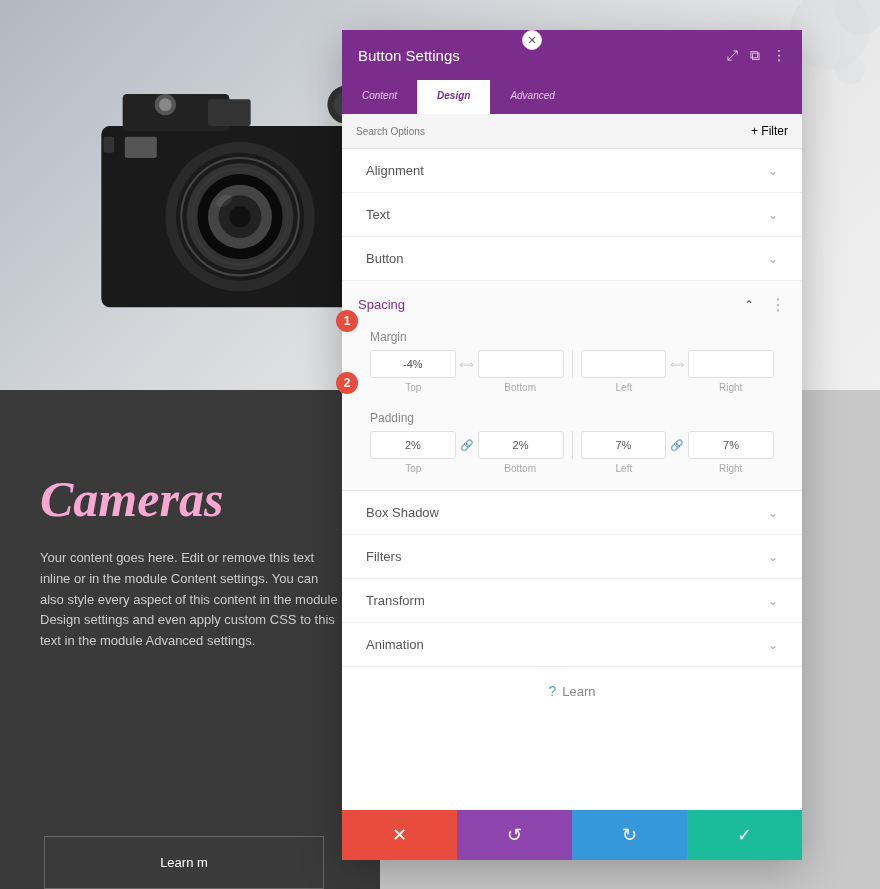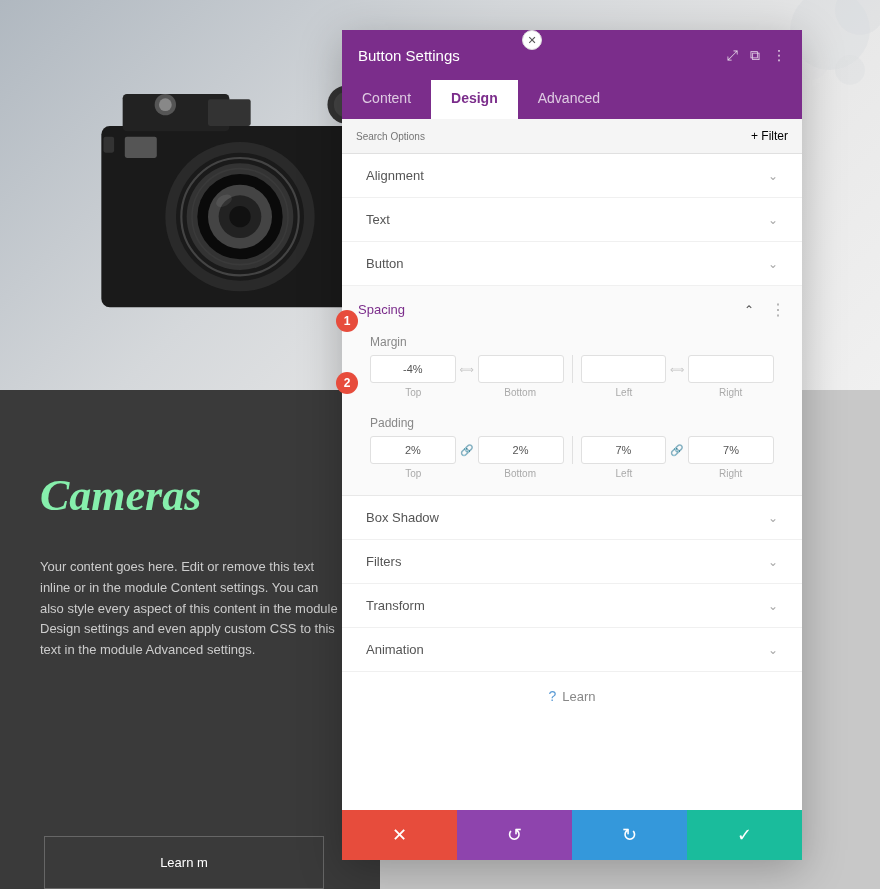--- a/index.html
+++ b/index.html
@@ -49,25 +49,25 @@
       position: absolute;
       top: 390px; left: 0;
       width: 380px;
       height: 499px;
       background: #3a3a3a;
       padding: 80px 40px 40px 40px;
       color: white;
     }
 
     .cameras-title {
-      font-size: 44px;
+      font-size: 50px;
       font-weight: 900;
       font-style: italic;
-      color: #86efac;
-      margin-bottom: 36px;
+      color: #f9a8d4;
+      margin-bottom: 20px;
       font-family: Georgia, serif;
     }
 
     .cameras-desc {
       font-size: 13px;
       color: #ccc;
       line-height: 1.6;
       margin-bottom: 30px;
     }
 
@@ -142,23 +142,24 @@
     .panel-tabs {
       background: #7b2d8b;
       display: flex;
       border-bottom: none;
       flex-shrink: 0;
     }
 
     .tab {
       padding: 10px 20px;
       color: rgba(255,255,255,0.75);
-      font-size: 14px;
+      font-size: 10px;
       cursor: pointer;
       border-bottom: 3px solid transparent;
+      font-style: italic;
     }
 
     .tab.active {
       color: white;
       background: white;
       color: #7b2d8b;
       font-weight: 600;
     }
 
     

